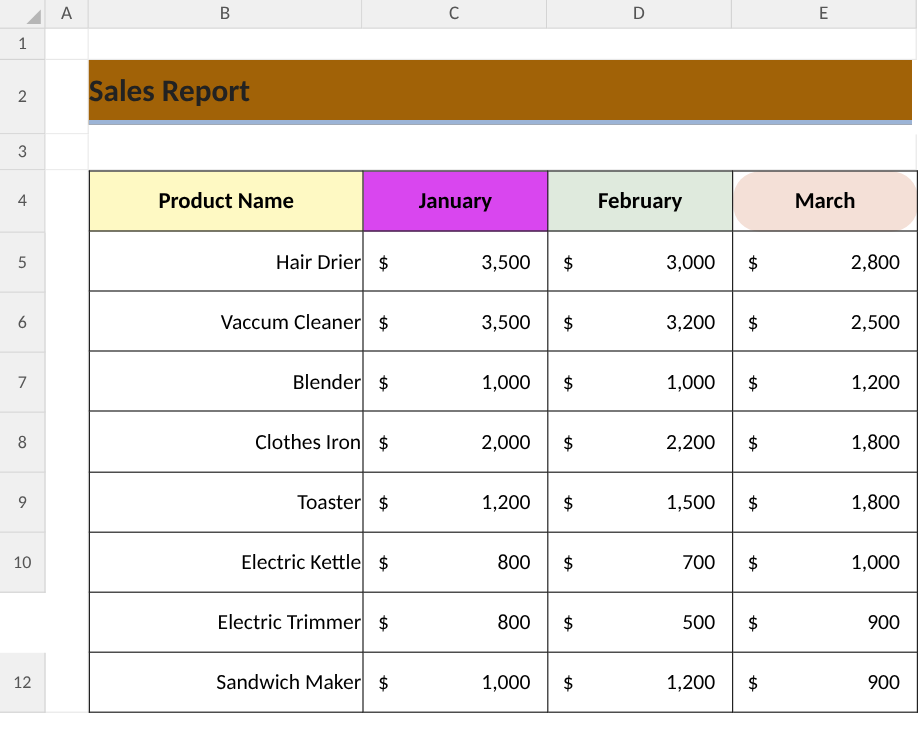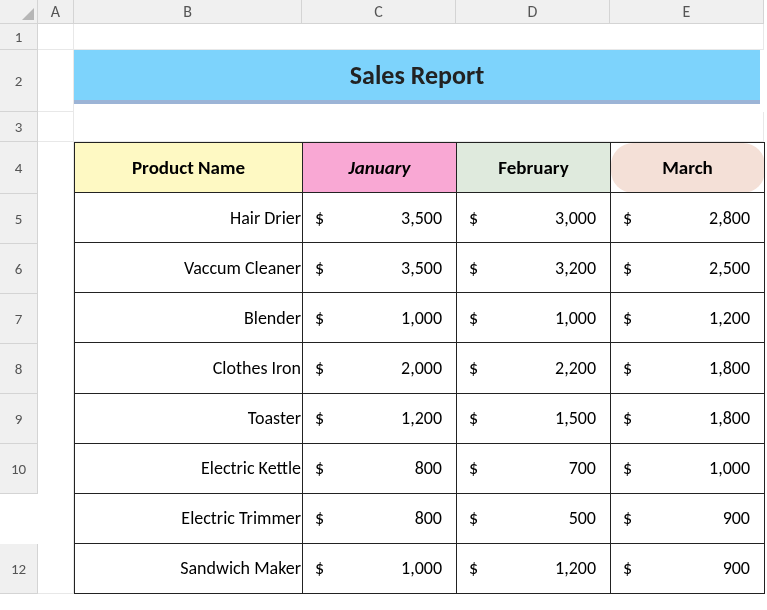--- a/index.html
+++ b/index.html
@@ -46,22 +46,22 @@
   .cell {
     border-right: 1px solid #e8e8e8;
     border-bottom: 1px solid #e8e8e8;
     background: #fff;
   }
   .title-wrap {
     grid-column: 3 / 7;
     grid-row: 3;
     display:flex;
     align-items:center;
-    justify-content:center;
-    background:#7dd3fc;
+    justify-content:flex-start;
+    background:#a16207;
     border-bottom: 4px solid #9cb4d6;
     margin: 0 4px 8px 0;
   }
   .title-text{
     font-size: 26px;
     font-weight: bold;
     color: #222;
   }
   .tab {
     grid-column: 3 / 7;
@@ -77,21 +77,21 @@
   table.data th, table.data td{
     border: 1.5px solid #222;
     font-size: 18px;
     height: 50px;
   }
   table.data th{
     font-weight: bold;
     font-size: 19px;
   }
   th.h-name{ background:#fef9c3; width:228px; }
-  th.h-jan { background:#f9a8d4; width:154px;font-style:italic; }
+  th.h-jan { background:#d946ef; width:154px; }
   th.h-feb { background:#dfeadd; width:154px;margin-top:40px; }
   th.h-mar { background:#f4e0d7; width:154px;border-radius:22px; }
   td.name { text-align:right; }
   td.money {
     padding: 0 14px 0 12px;
   }
   .money-inner{
     display:flex;
     justify-content:space-between;
     align-items:center;

